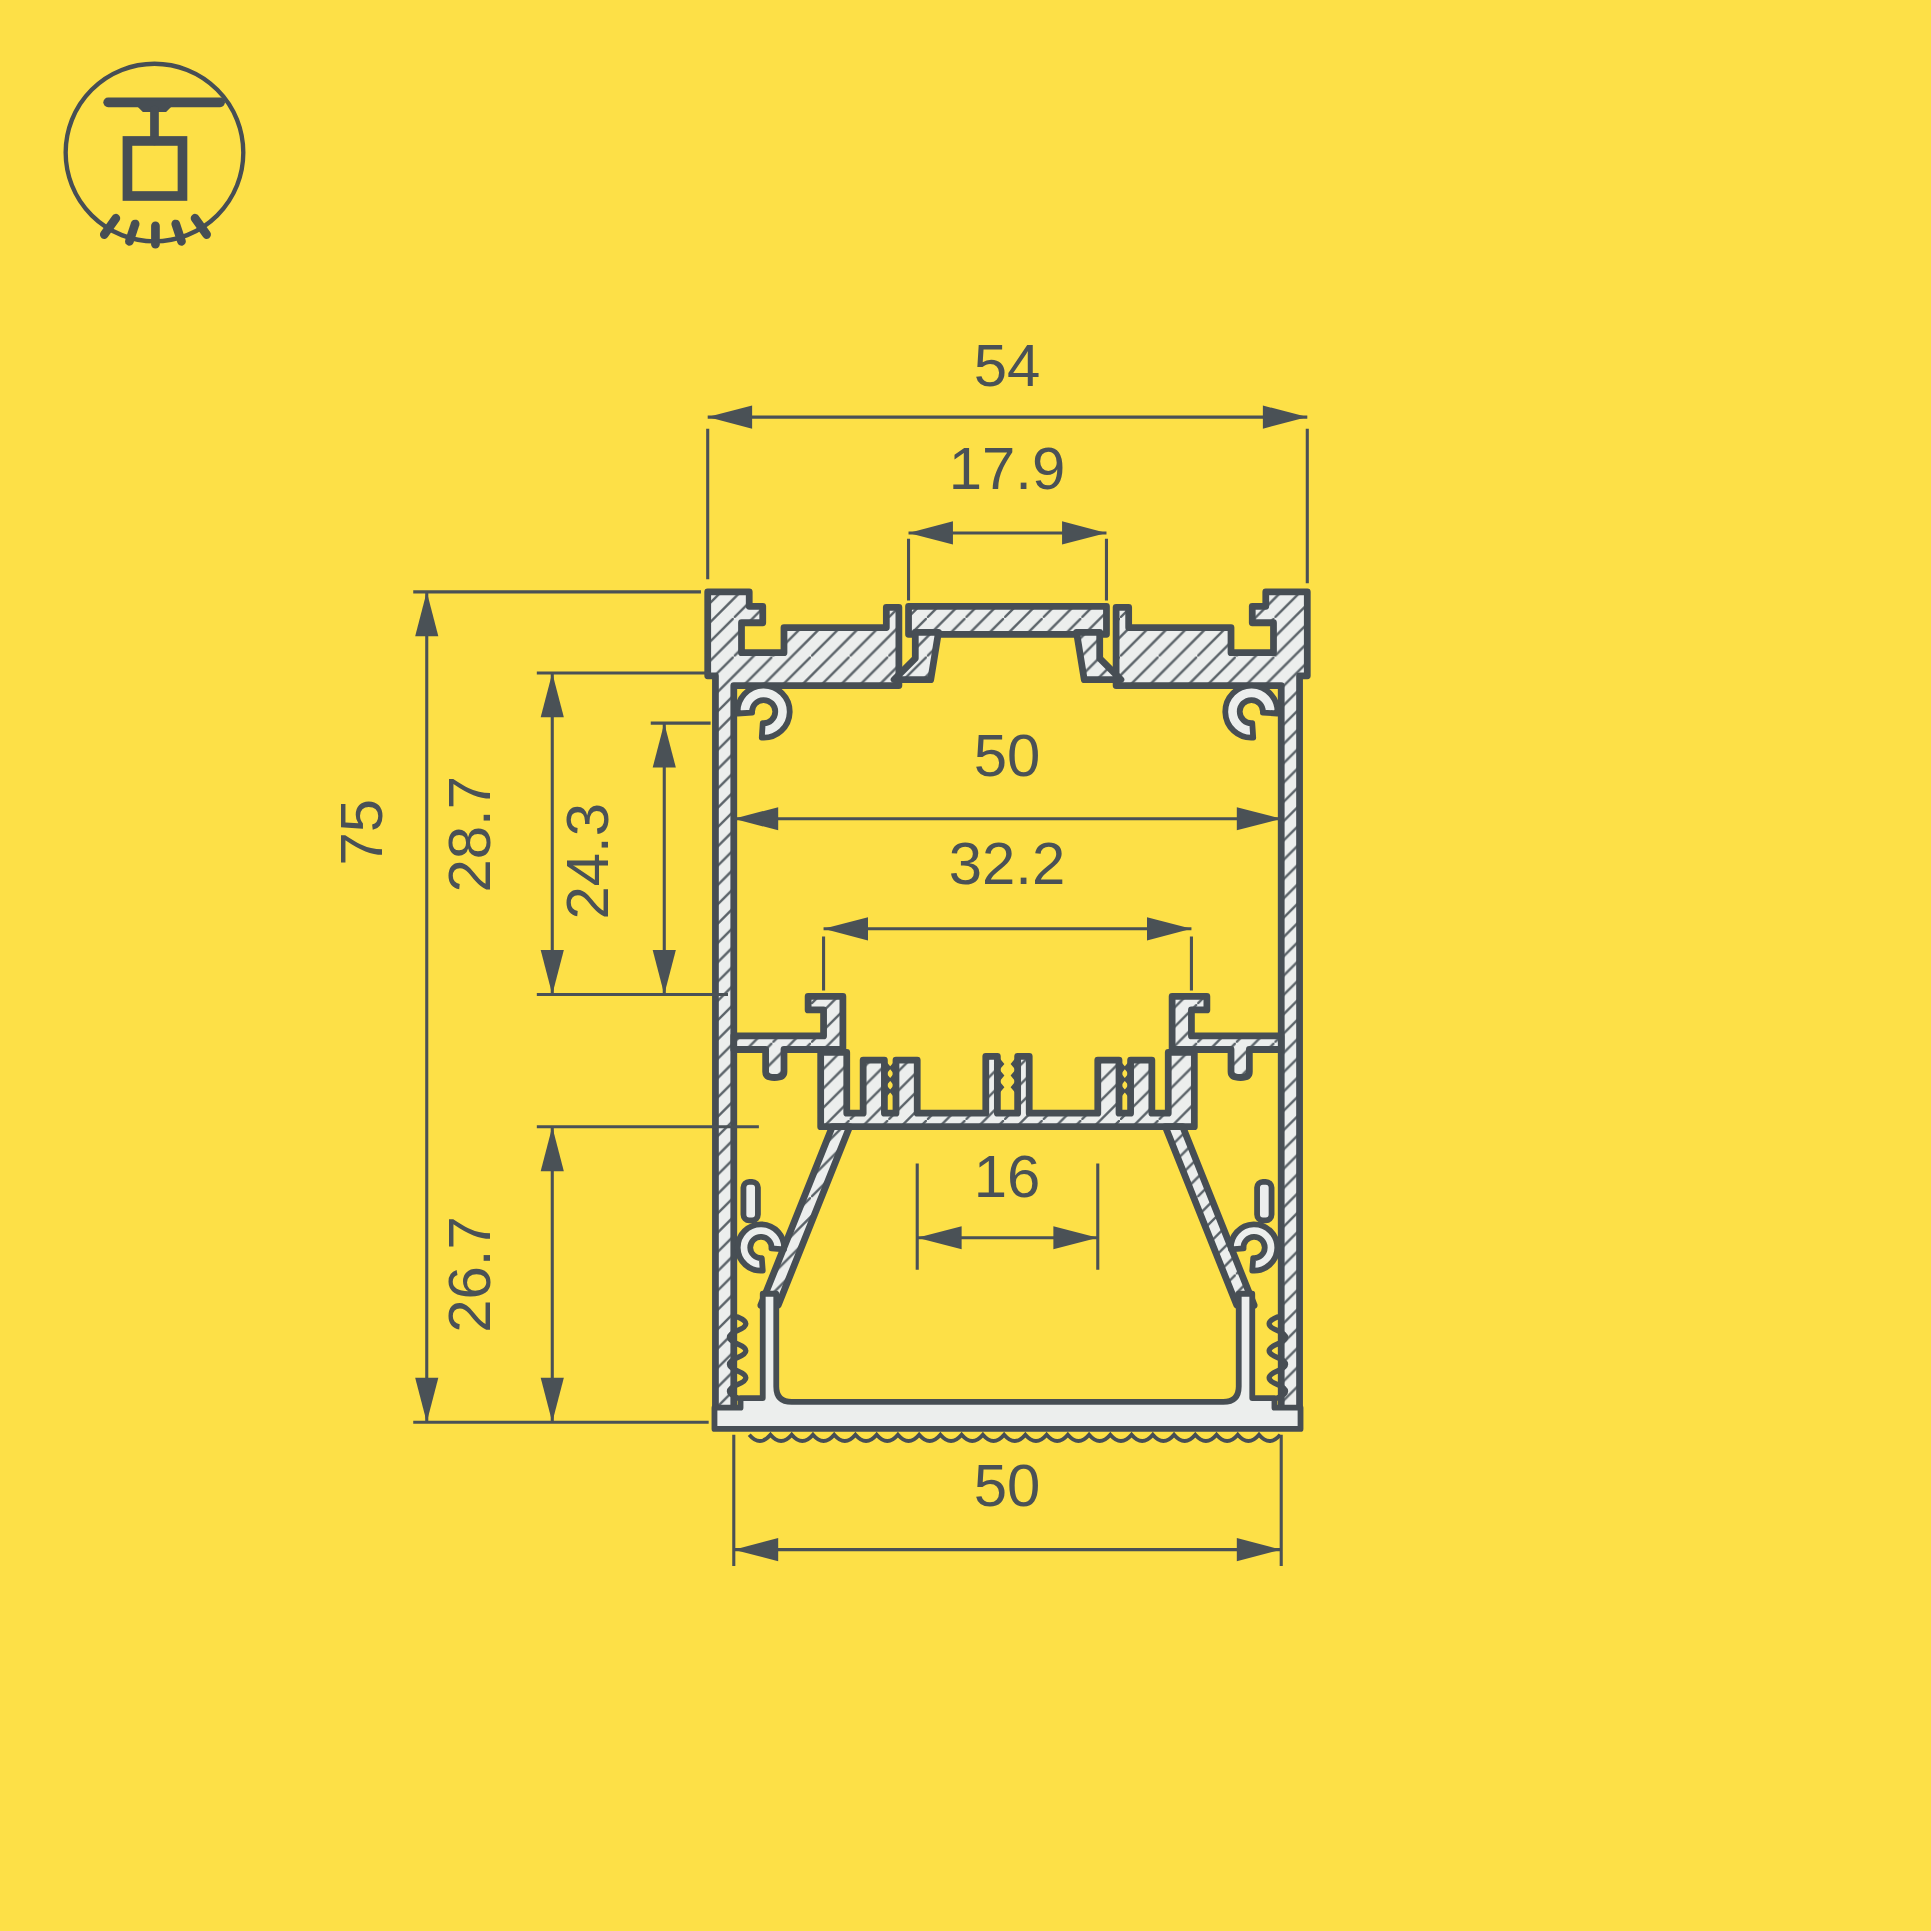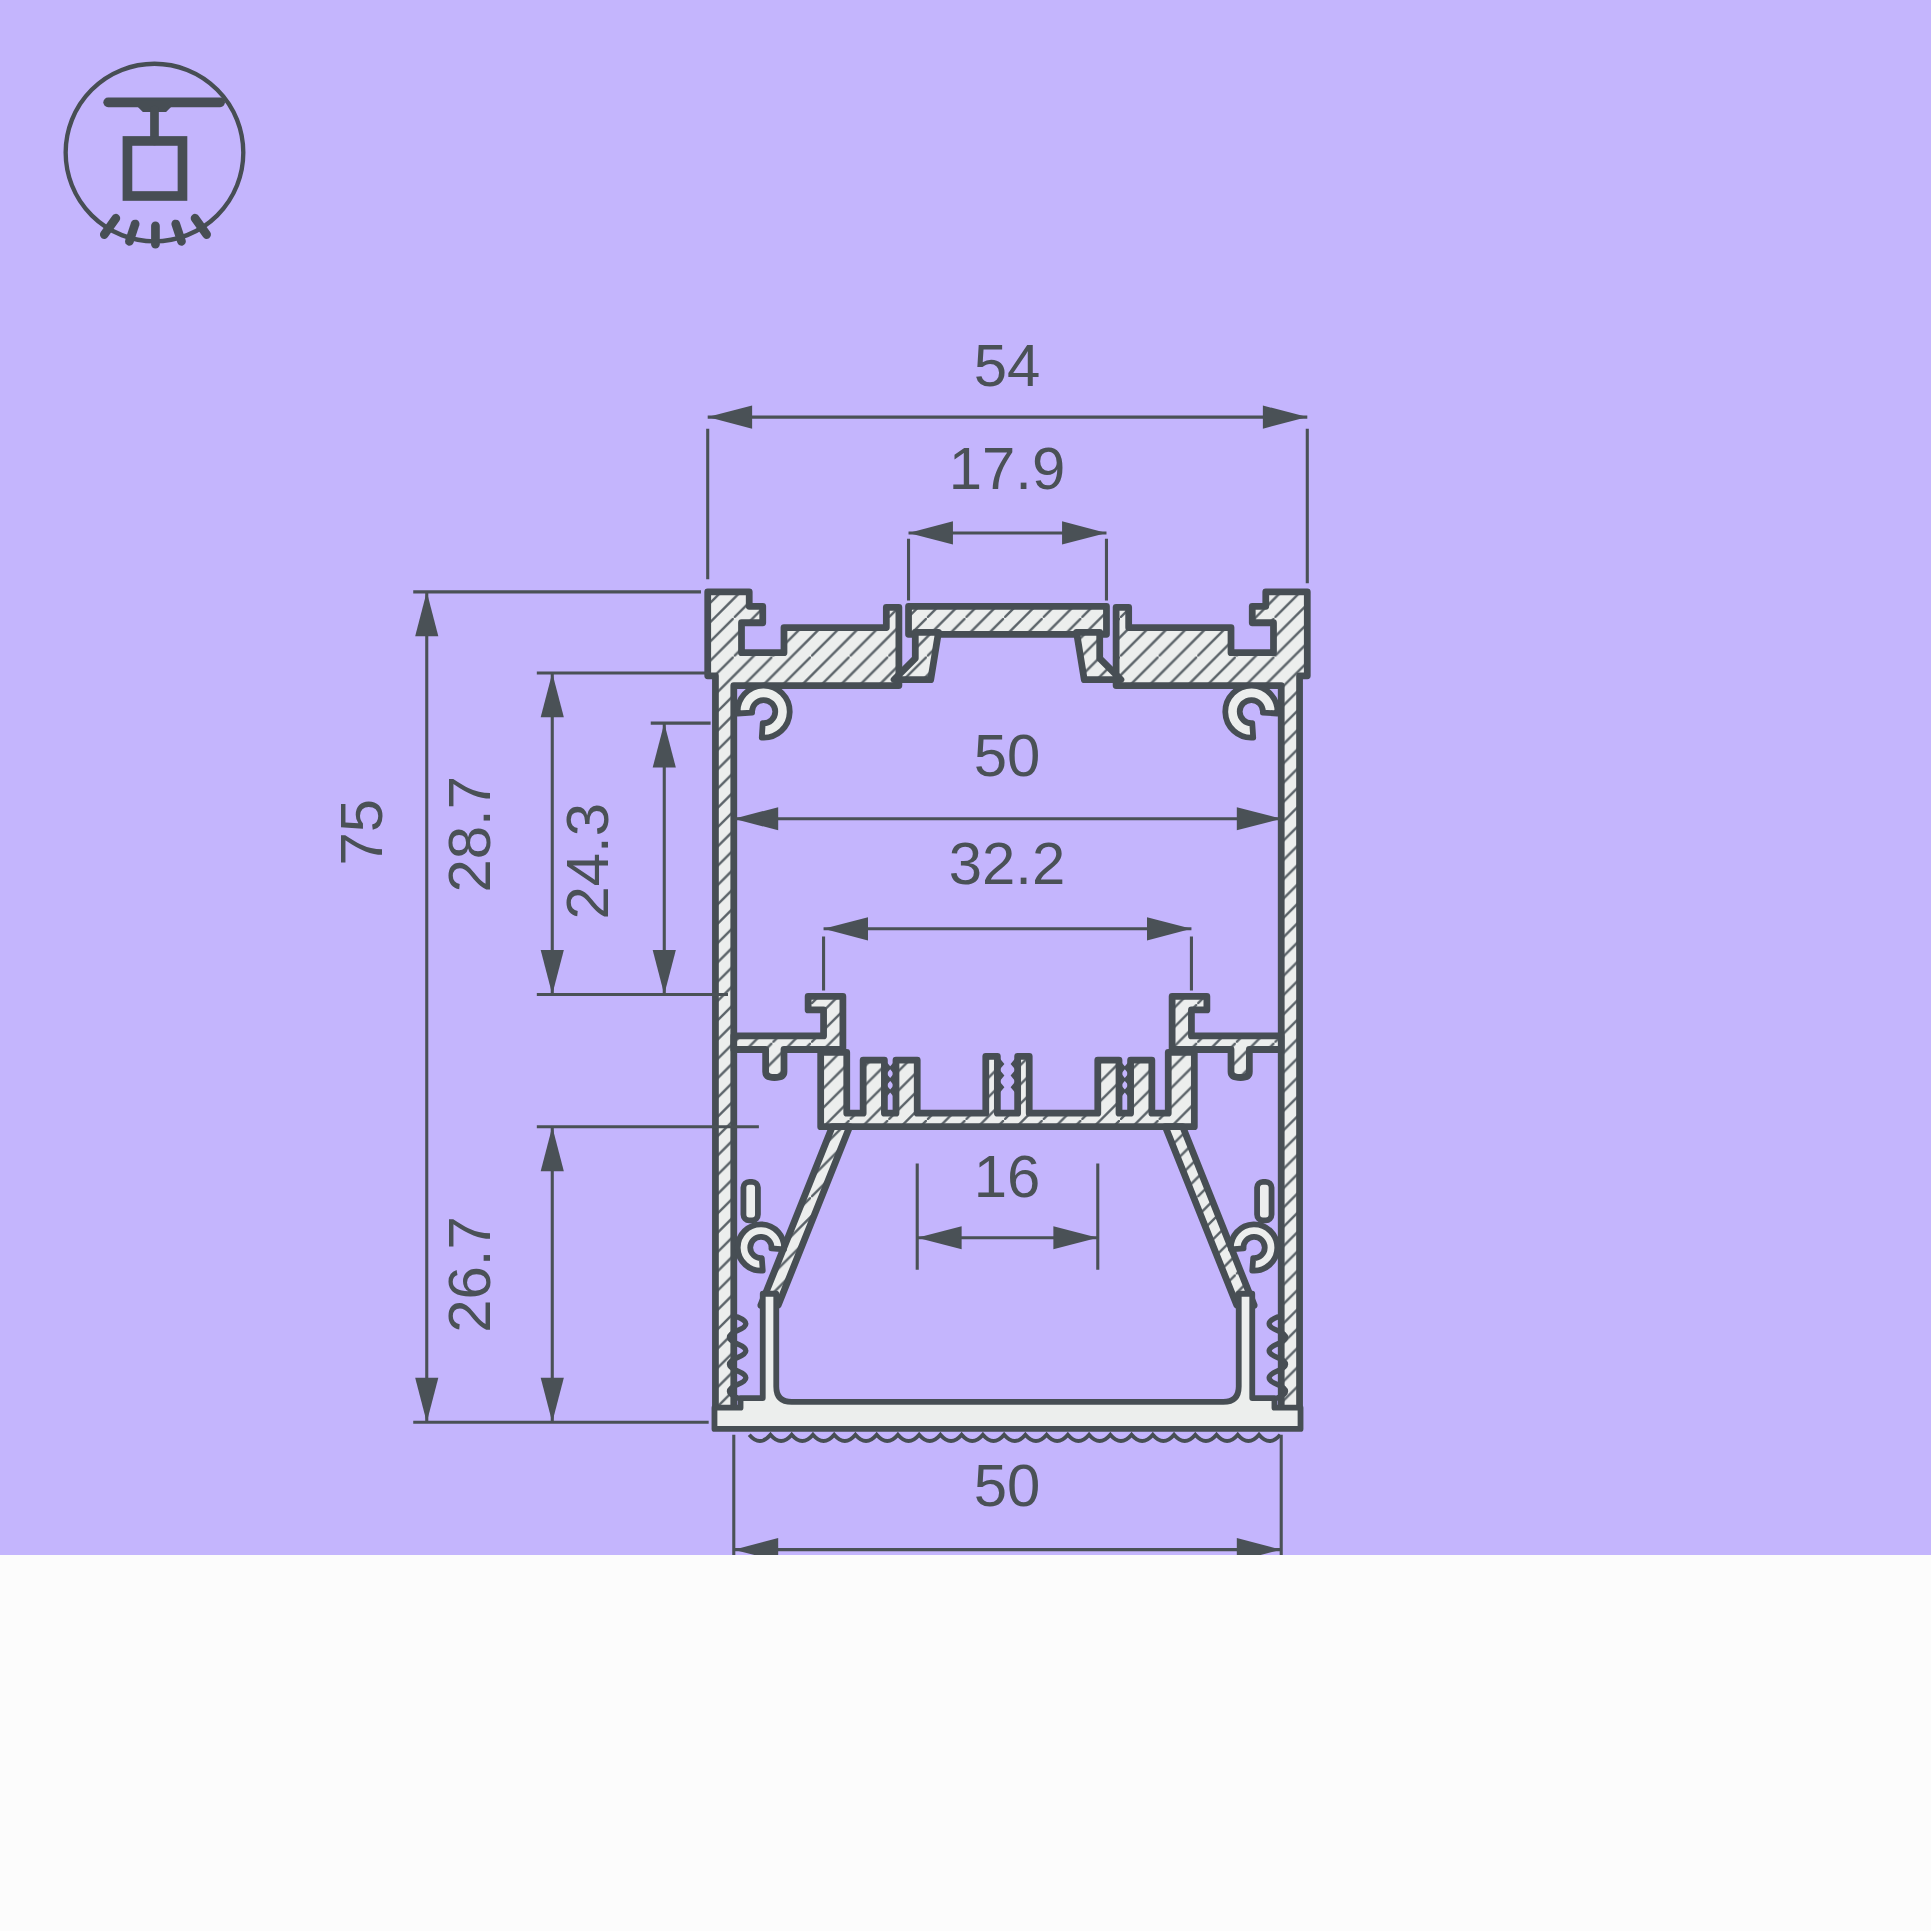--- a/index.html
+++ b/index.html
@@ -1,17 +1,17 @@
 <!DOCTYPE html>
 <html><head>
 <meta charset="utf-8">
 <style>
   html,body{margin:0;padding:0;background:#fcfcfc;width:1931px;height:1931px;
     font-family:"Liberation Sans", sans-serif;}
-  #stage{position:relative;width:1931px;height:1555px;background:#c4b5fd;overflow:hidden;}
+  #stage{position:relative;width:1931px;height:1931px;background:#fde047;overflow:hidden;}
   svg{display:block;}
   .dim-text{font-family:"Liberation Sans", sans-serif;font-size:62px;fill:#4a5156;}
 </style>
 </head>
 <body>
 
 <div id="stage">
 <svg width="1931" height="1931" viewBox="0 0 2000 2000">
   <defs>
     <pattern id="hatch" patternUnits="userSpaceOnUse" width="40" height="40">

